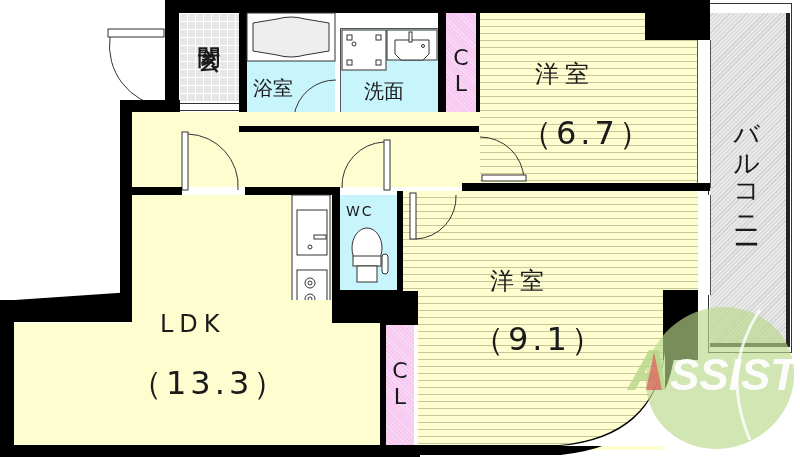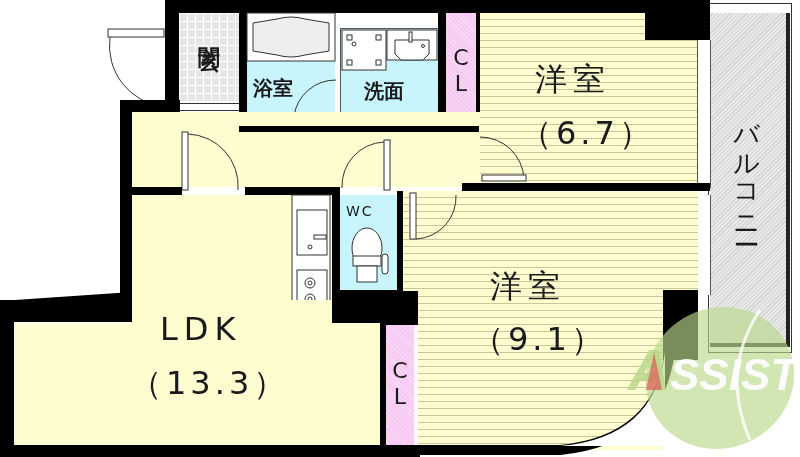--- a/index.html
+++ b/index.html
@@ -11,23 +11,23 @@
   .stripes { background-color:#fdfdd0;
     background-image: repeating-linear-gradient(to bottom, transparent 0px, transparent 6px, #c9c79a 6px, #c9c79a 7px); }
   .cyan { background:#c8f4fb; }
   .pink { background:#f6c8f2; background-image: repeating-linear-gradient(45deg, transparent 0 2px, rgba(255,255,255,0.35) 2px 3px); }
   .tile { background-color:#e6e6e6;
     background-image: linear-gradient(#fff 1px, transparent 1px), linear-gradient(90deg, #fff 1px, transparent 1px);
     background-size: 8px 8px; }
   .balc { background-color:#e8e8e8;
     background-image: repeating-linear-gradient(135deg, #e8e8e8 0 2px, #d3d3d3 2px 3px); }
   .label { position:absolute; color:#1a1a1a; text-align:center; white-space:nowrap; }
-  .room-big { font-size:32px; letter-spacing:6px; }
+  .room-big { font-size:24px; letter-spacing:6px; }
   .room-sub { font-size:32px; letter-spacing:4px; }
-  .room-mid { font-size:20px; font-weight:bold; }
+  .room-mid { font-size:20px; font-weight:normal; }
   .vert { writing-mode: vertical-rl; }
   svg { position:absolute; overflow:visible; }
 </style>
 </head>
 <body>
 
 <div class="abs" style="left:708px;top:3px;width:82px;height:348px;background:#fff;border:1px solid #333;"></div>
 <div class="abs balc" style="left:710px;top:13px;width:76px;height:330px;border-right:4px solid #222;border-bottom:4px solid #222;"></div>
 <div class="label vert" style="left:730px;top:105px;font-size:26px;letter-spacing:2px;">バルコニー</div>
 

